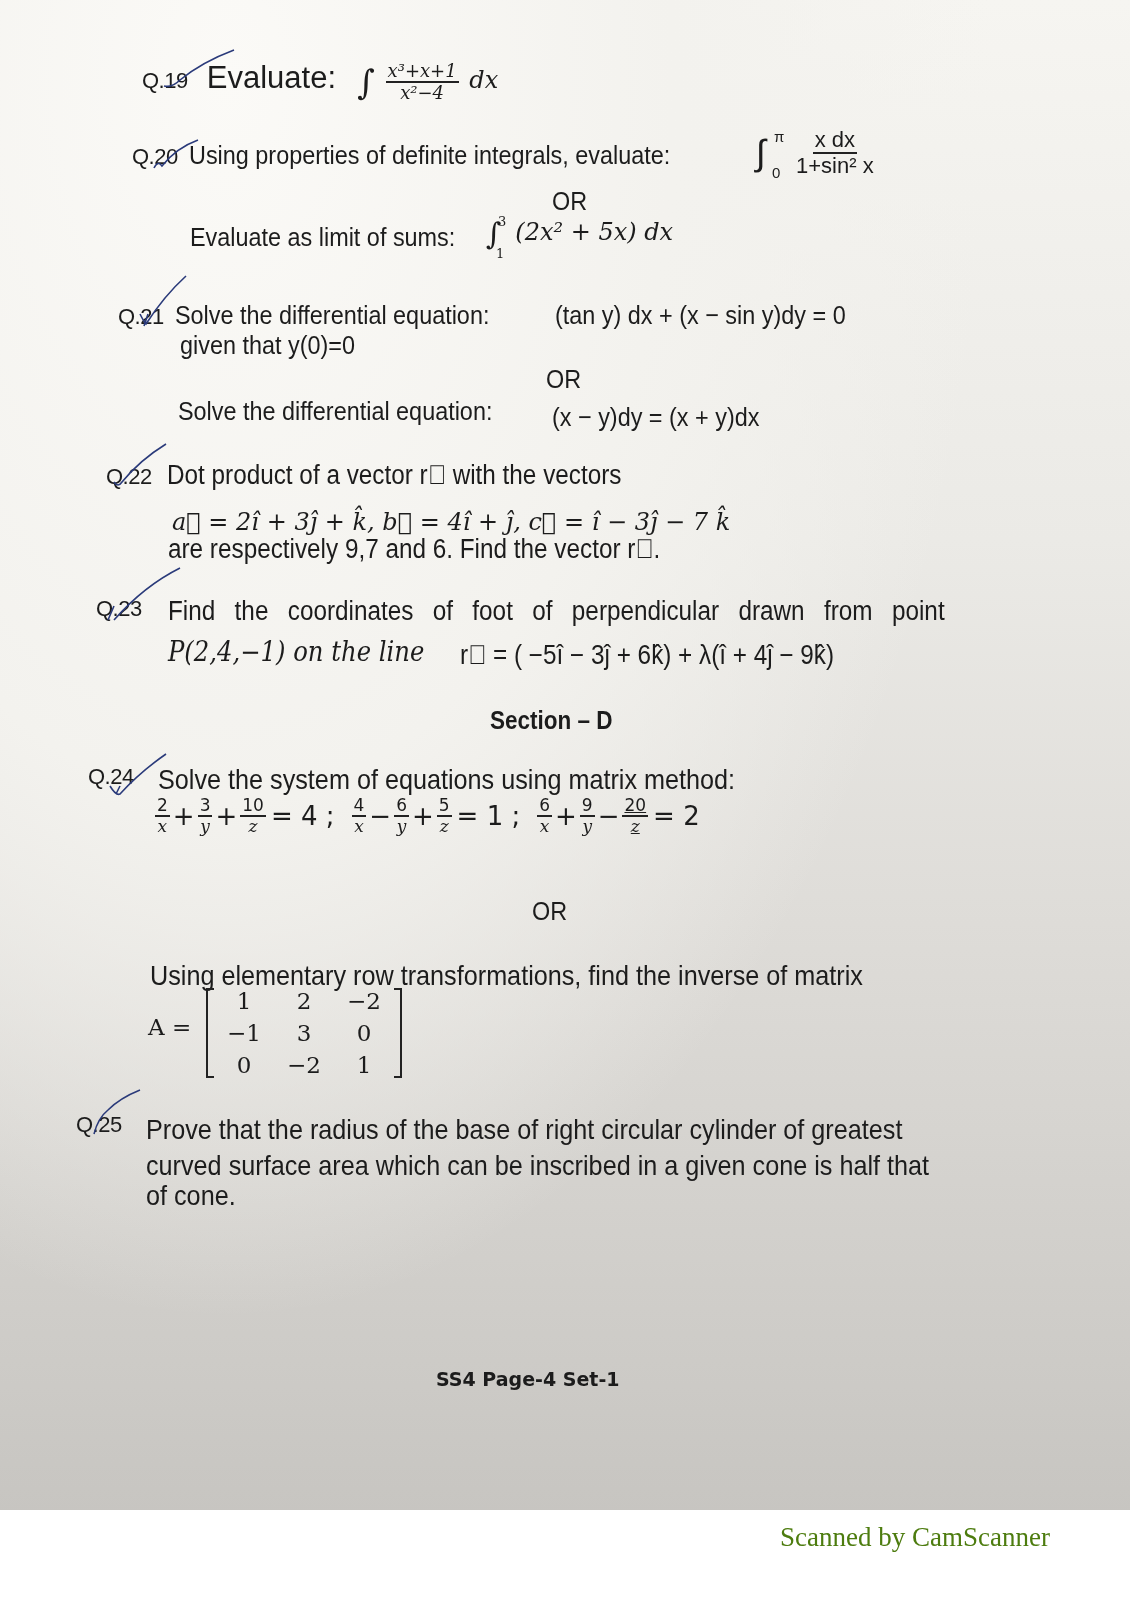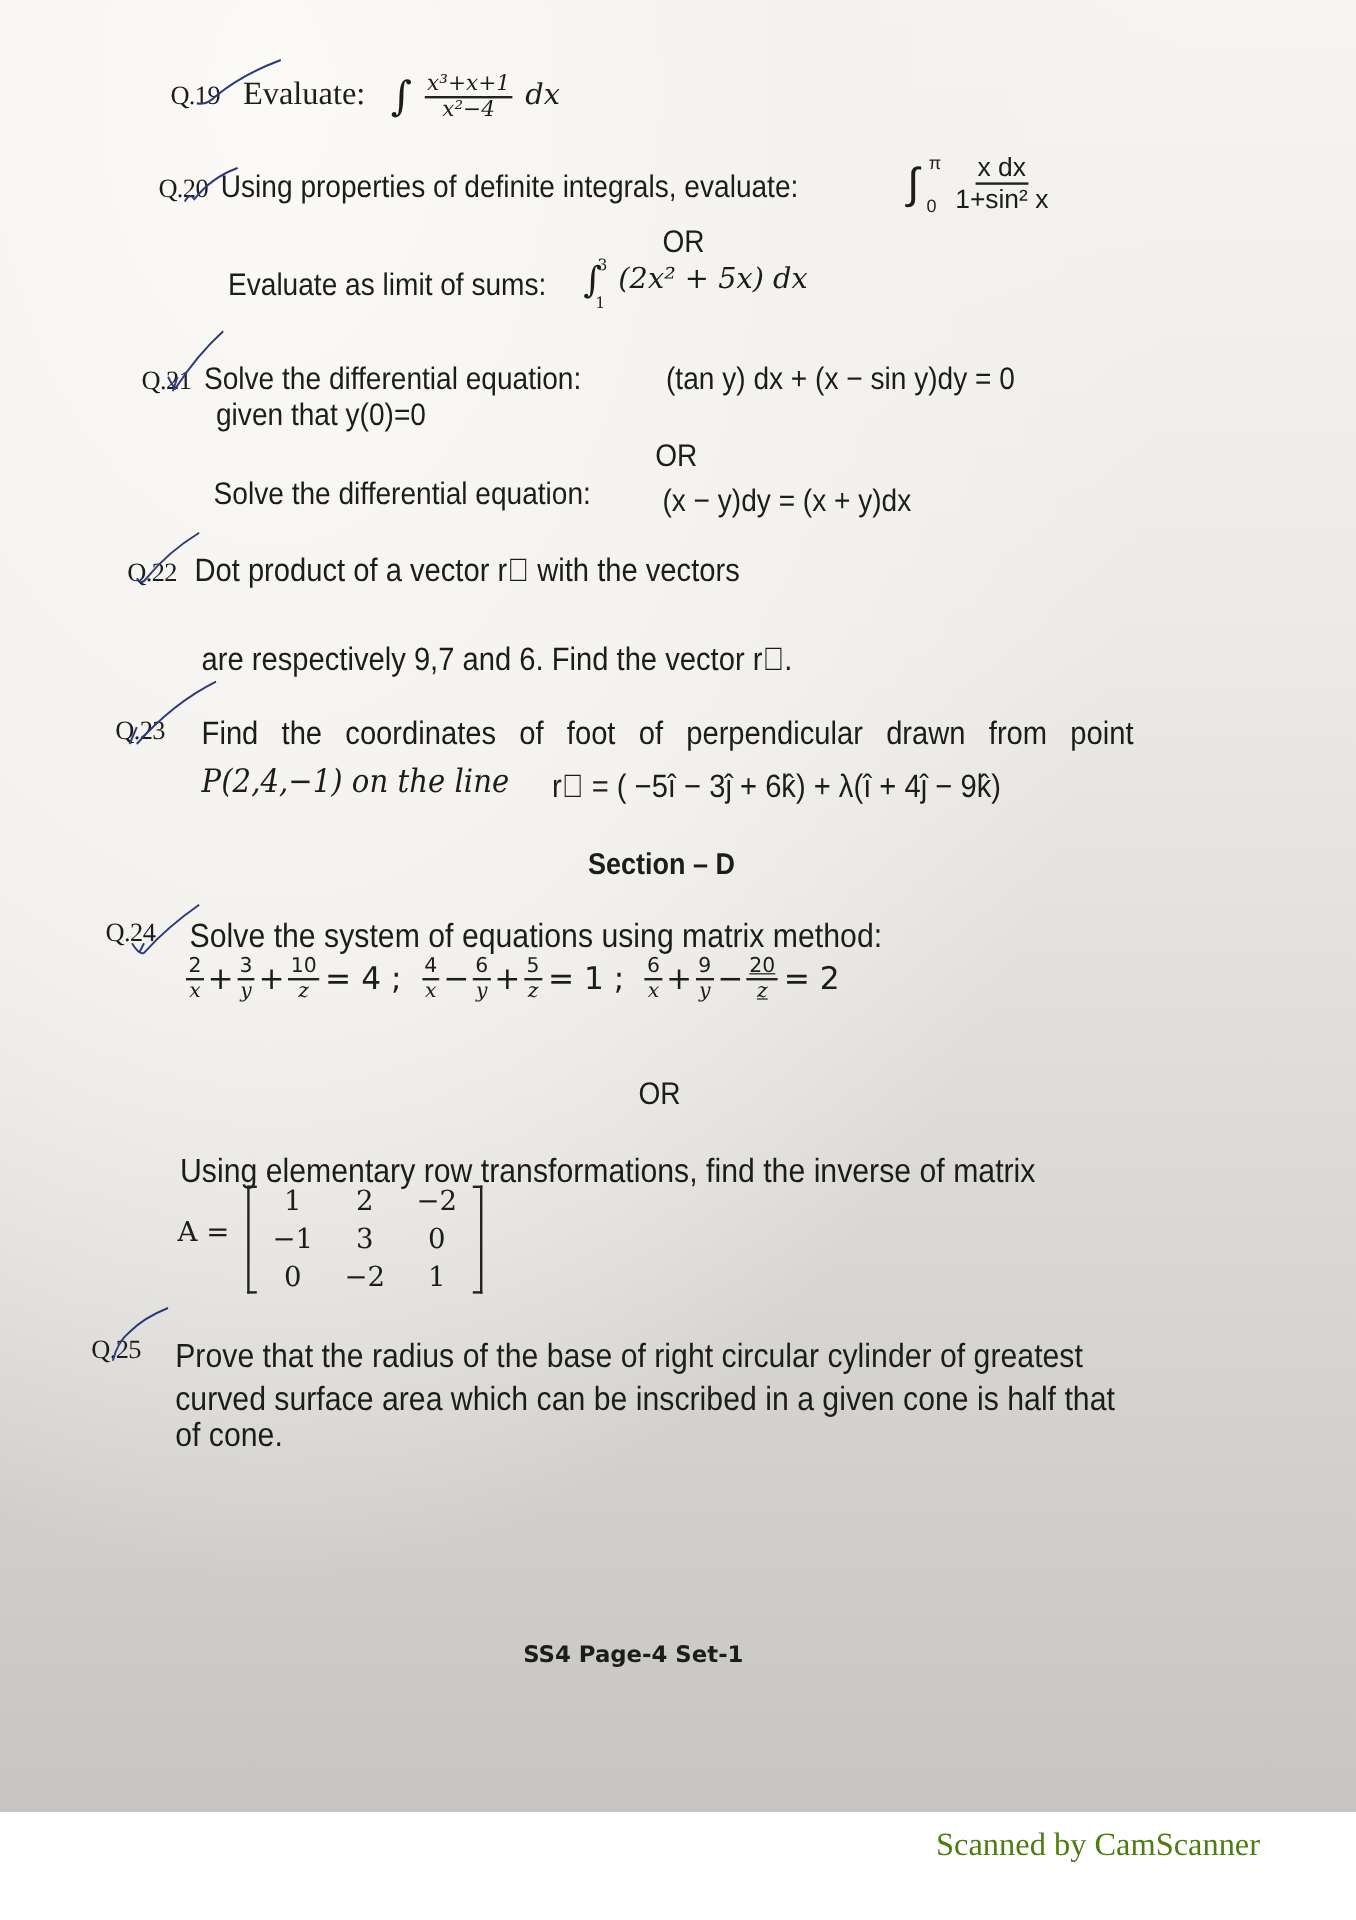--- a/index.html
+++ b/index.html
@@ -9,24 +9,24 @@
       font-family: "DejaVu Serif", serif;
       color: #1c1c1c;
     }
     .paper {
       position: absolute; left: 0; top: 0; width: 1130px; height: 1540px;
       background:
         radial-gradient(ellipse at 20% 5%, #fbfaf7 0%, #f3f2ee 35%, rgba(0,0,0,0) 60%),
         linear-gradient(180deg, #f6f5f1 0%, #ebeae6 35%, #dedcd8 60%, #cfcdc9 85%, #c6c4c0 100%);
     }
     .abs { position: absolute; white-space: nowrap; }
-    .qnum { font-family: Liberation Serif, serif; font-size: 22px; letter-spacing: -0.5px; }
+    .qnum { font-family: Liberation Sans, sans-serif; font-size: 22px; letter-spacing: -0.5px; }
     .tick { position: absolute; }
     .cond { font-family: "Liberation Sans", sans-serif; font-size: 26px; transform: scaleX(0.9); transform-origin: left center; }
-    .serif { font-family: Liberation Serif, serif; font-size: 27px; }
+    .serif { font-family: Liberation Sans, sans-serif; font-size: 31px; }
     .math { font-family: "DejaVu Serif", serif; font-style: italic; }
     .frac { display: inline-flex; flex-direction: column; align-items: center; vertical-align: middle; margin: 0 3px; }
     .frac .num { border-bottom: 2px solid #222; padding: 0 2px; line-height: 1.1; }
     .frac .den { line-height: 1.1; padding: 0 2px; }
     .bold { font-weight: bold; }
     .matrix { position: absolute; display: grid; grid-template-columns: 60px 60px 60px; row-gap: 6px;
       border-left: 2px solid #222; border-right: 2px solid #222; padding: 0 6px; }
     .matrix::before, .matrix::after { content: ""; position: absolute; top: 0; bottom: 0; width: 8px;
       border-top: 2px solid #222; border-bottom: 2px solid #222; }
     .matrix::before { left: -2px; }
@@ -100,20 +100,21 @@
   <div class="abs cond" style="left:178px; top:396px;">Solve the differential equation:</div>
   <div class="abs cond" style="left:552px; top:402px;">(x − y)dy = (x + y)dx</div>
 
   <div class="abs" style="left:106px; top:460px;">
     <span class="qnum">Q.22</span>
     <svg class="tick" style="left:4px; top:-18px;" width="60" height="46">
       <path d="M4 40 Q 8 46 12 40 Q 30 18 56 2" stroke="#2a3a7a" stroke-width="1.6" fill="none"></path>
     </svg>
     <span class="cond" style="display:inline-block; margin-left:10px; font-size:27px;">Dot product of a vector r⃗ with the vectors</span>
   </div>
+  <div class="abs math" style="left:172px; top:508px; font-size:24px;">a⃗ = 2î + 3ĵ + k̂, b⃗ = 4î + ĵ, c⃗ = î − 3ĵ − 7 k̂</div>
   <div class="abs cond" style="left:168px; top:534px; font-size:27px;">are respectively 9,7 and 6. Find the vector r⃗.</div>
 
   <div class="abs" style="left:96px; top:596px;">
     <span class="qnum">Q.23</span>
     <svg class="tick" style="left:8px; top:-30px;" width="80" height="60">
       <path d="M4 54 L 10 40 M10 54 Q 40 20 76 2" stroke="#2a3a7a" stroke-width="1.6" fill="none"></path>
     </svg>
   </div>
   <div class="abs cond" style="left:168px; top:596px; word-spacing:14px; font-size:27px;">Find the coordinates of foot of perpendicular drawn from point</div>
   <div class="abs cond" style="left:168px; top:636px; font-size:27px;">

